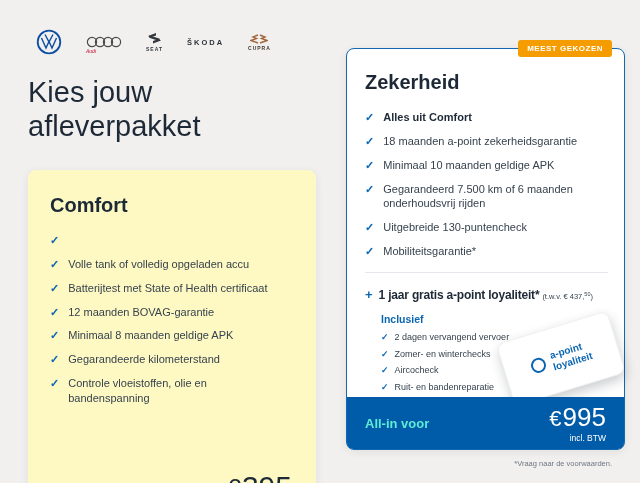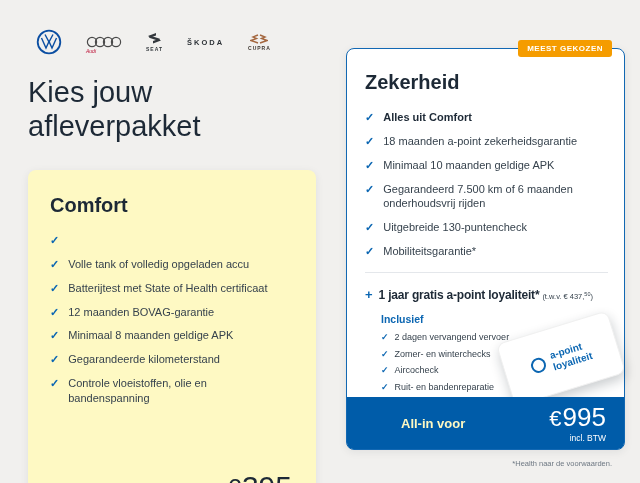--- a/index.html
+++ b/index.html
@@ -52,21 +52,21 @@
   
   .loyalty-card{position:absolute;right:5px;bottom:58px;width:114px;height:63px;background:#fff;
     border:1px solid #F0F0F0;border-radius:8px;box-shadow:0 5px 12px rgba(20,30,40,0.22);
     transform:rotate(-17deg);display:flex;align-items:center;justify-content:center;gap:6px;}
   .loyalty-logo{width:11px;height:11px;border:2.5px solid #0B66B2;border-radius:50%;flex:0 0 auto;}
   .loyalty-text{color:#0B66B2;font-size:10px;font-weight:bold;line-height:1.15;}
   
   .price-bar{position:absolute;left:0;right:0;bottom:0;height:52px;background:#005CA9;
     border-radius:0 0 6px 6px;display:flex;align-items:center;justify-content:space-between;
     padding:0 18px;}
-  .allin{color:#fef9c3;font-size:13px;font-weight:bold;margin-left:36px;}
+  .allin{color:#5eead4;font-size:13px;font-weight:bold;}
   .bar-price{text-align:right;color:#fff;}
   .bar-price .price-big{color:#fff;font-size:26px;}
   .bar-price .euro{font-size:22px;}
   .bar-note{font-size:8.5px;color:#fff;margin-top:3px;}
   
   .footnote{position:absolute;right:28px;top:459px;font-size:7.5px;color:#6E7883;}
 </style>
 </head>
 <body>
 
@@ -224,15 +224,15 @@
 
     <div class="price-bar">
       <span class="allin">All-in voor</span>
       <span class="bar-price">
         <div class="price-big"><span class="euro">€</span><span>995</span></div>
         <div class="bar-note">incl. BTW</div>
       </span>
     </div>
   </div>
 
-  <div class="footnote">*Health naar de voorwaarden.</div>
+  <div class="footnote">*Vraag naar de voorwaarden.</div>
 
 </div>
 
 </body></html>

